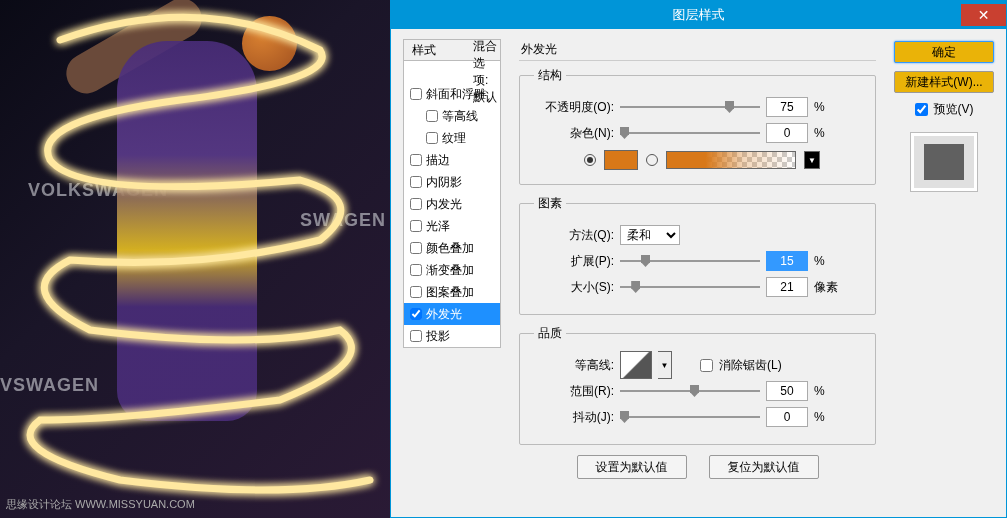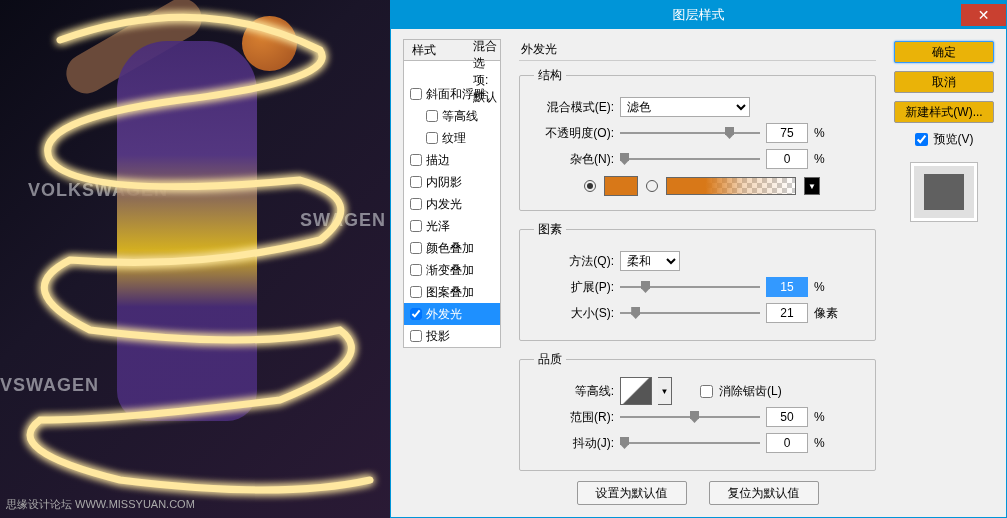--- a/index.html
+++ b/index.html
@@ -164,24 +164,20 @@
           </div>
         </div>
     </div>
 
     <div class="main-col">
       <div class="main-title">外发光</div>
 
       <fieldset>
         <legend>结构</legend>
         <div class="field-row">
-          <span class="field-label">混合模式(E):</span>
-          <select class="select-wide"><option>滤色</option></select>
-        </div>
-        <div class="field-row">
           <span class="field-label">不透明度(O):</span>
           <div class="slider">
               <div class="slider-track">
                 <div class="slider-thumb" style="left:75%"></div>
               </div>
             </div>
           <input class="num-input" value="75" style="">
           <span class="unit">%</span>
         </div>
         <div class="field-row">
@@ -264,21 +260,20 @@
       </fieldset>
 
       <div class="btn-row">
         <div class="btn">设置为默认值</div>
         <div class="btn">复位为默认值</div>
       </div>
     </div>
 
     <div class="right-col">
       <div class="right-btn primary">确定</div>
-      <div class="right-btn">取消</div>
       <div class="right-btn">新建样式(W)...</div>
       <div class="preview-chk">
         <input type="checkbox" checked="" style="">
         <span>预览(V)</span>
       </div>
       <div class="preview-box">
           <div class="preview-inner"></div>
         </div>
     </div>
   </div>

